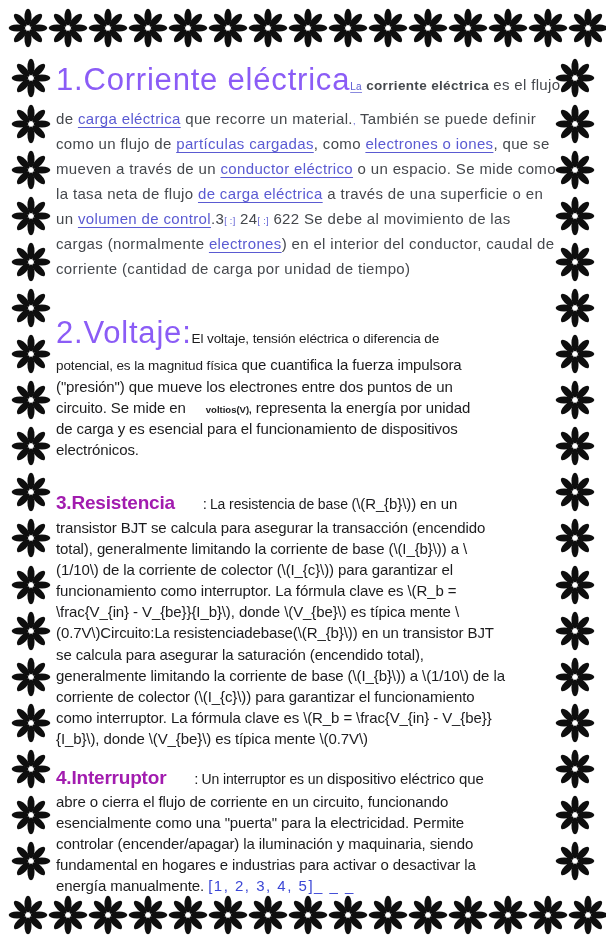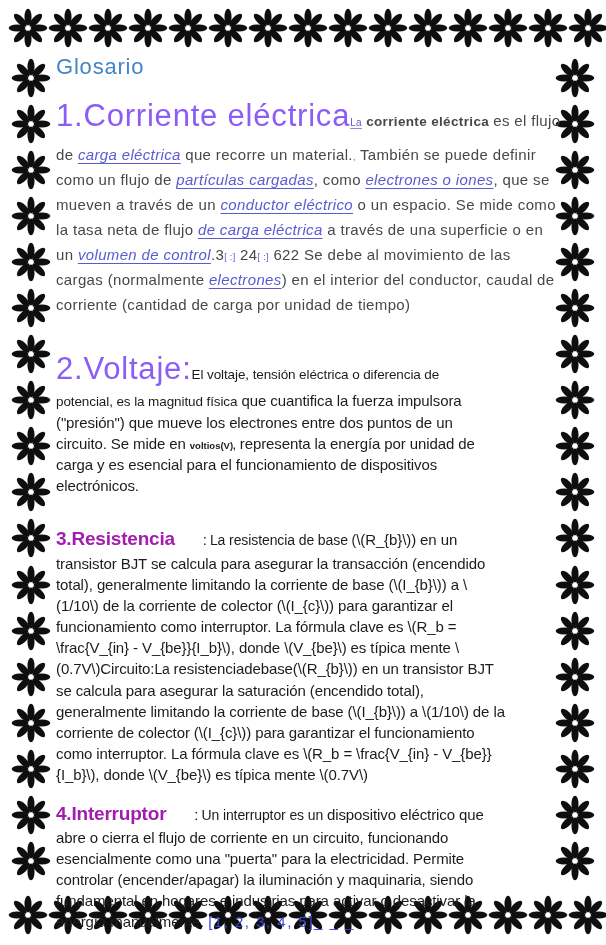--- a/index.html
+++ b/index.html
@@ -61,23 +61,23 @@
     font-size:15px; line-height:1.4; color:#1c1c1e;
     width:444px; letter-spacing:-0.1px;
   }
 
   
   .seg-plain { }
   .seg-lead { font-size:13.5px; }
   .seg-tiny { font-size:14px; }
   .seg-tinyu { font-size:10px; text-decoration:underline; text-decoration-color:#8a8ade; text-underline-offset:2px; }
   .seg-smallbold { font-weight:700; font-size:13.5px;margin-top:16px; }
-  .seg-tinybold { font-weight:700; font-size:9.5px; letter-spacing:0; }
+  .seg-tinybold { font-weight:700; font-size:9.5px; letter-spacing:0;margin-left:16px; }
   .seg-cite { font-size:9px; }
-  .seg-link { text-decoration:underline; text-underline-offset:3px; cursor:pointer;font-style:italic; }
+  .seg-link { text-decoration:underline; text-underline-offset:3px; cursor:pointer; }
   .seg-refs { text-decoration:none; letter-spacing:1.5px; cursor:pointer; }
   .seg-gapcolon { padding-left:28px; padding-right:3px; font-size:15px; }
 </style>
 </head>
 <body>
 
 <div class="page">
 
   <div class="border-row border-top">
       <span class="flower"><svg viewBox="-21 -21 42 42" xmlns="http://www.w3.org/2000/svg">
@@ -875,21 +875,20 @@
             <ellipse cx="0" cy="-11.5" rx="3.7" ry="8.8" fill="#0e0e0e" transform="rotate(180)"></ellipse>
             <ellipse cx="0" cy="-11.5" rx="3.7" ry="8.8" fill="#0e0e0e" transform="rotate(225)"></ellipse>
             <ellipse cx="0" cy="-11.5" rx="3.7" ry="8.8" fill="#0e0e0e" transform="rotate(270)"></ellipse>
             <ellipse cx="0" cy="-11.5" rx="3.7" ry="8.8" fill="#0e0e0e" transform="rotate(315)"></ellipse>
           </g>
         </svg></span>
     </div>
 
   <div class="content">
 
-    <h1 class="page-title" style="color: rgb(66, 134, 198);">Glosario</h1>
 
     <p class="para para-1"><span class="head-light">1.Corriente eléctrica</span><span><span class="seg-tinyu" style="color: rgb(90, 90, 210);">La</span><span class="seg-smallbold"> corriente eléctrica </span><span class="seg-plain">es el flujo de </span><a class="seg-link" href="#" style="color: rgb(90, 90, 210);">carga eléctrica</a><span class="seg-plain"> que recorre un material.</span><span class="seg-cite" style="color: rgb(90, 90, 210);">,</span><span class="seg-plain"> También se puede definir como un flujo de </span><a class="seg-link" href="#" style="color: rgb(90, 90, 210);">partículas cargadas</a><span class="seg-plain">, como </span><a class="seg-link" href="#" style="color: rgb(90, 90, 210);">electrones o iones</a><span class="seg-plain">, que se mueven a través de un </span><a class="seg-link" href="#" style="color: rgb(90, 90, 210);">conductor eléctrico</a><span class="seg-plain"> o un espacio. Se mide como la tasa neta de flujo </span><a class="seg-link" href="#" style="color: rgb(90, 90, 210);">de carga eléctrica</a><span class="seg-plain"> a través de una superficie o en un </span><a class="seg-link" href="#" style="color: rgb(90, 90, 210);">volumen de control</a><span class="seg-plain">.3</span><span class="seg-cite" style="color: rgb(90, 90, 210);">[ :]</span><span class="seg-plain"> 24</span><span class="seg-cite" style="color: rgb(90, 90, 210);">[ :]</span><span class="seg-plain"> 622 Se debe al movimiento de las cargas (normalmente </span><a class="seg-link" href="#" style="color: rgb(90, 90, 210);">electrones</a><span class="seg-plain">) en el interior del conductor, caudal de corriente (cantidad de carga por unidad de tiempo)</span></span></p>
 
     <p class="para para-2"><span class="head-light">2.Voltaje:</span><span><span class="seg-lead">El voltaje, tensión eléctrica o diferencia de potencial, es la magnitud física</span><span class="seg-plain"> que cuantifica la fuerza impulsora ("presión") que mueve los electrones entre dos puntos de un circuito. Se mide en </span><span class="seg-tinybold">voltios(V),</span><span class="seg-plain"> representa la energía por unidad de carga y es esencial para el funcionamiento de dispositivos electrónicos.</span></span></p>
 
     <p class="para para-3"><span class="head-bold">3.Resistencia</span><span><span class="seg-gapcolon">:</span><span class="seg-tiny">La resistencia de base (</span><span class="seg-plain">\(R_{b}\)) en un transistor BJT se calcula para asegurar la transacción (encendido total), generalmente limitando la corriente de base (\(I_{b}\)) a \(1/10\) de la corriente de colector (\(I_{c}\)) para garantizar el funcionamiento como interruptor. La fórmula clave es \(R_b = \frac{V_{in} - V_{be}}{I_b}\), donde \(V_{be}\) es típica mente \(0.7V\)Circuito:</span><span class="seg-tiny">La </span><span class="seg-plain">resistenciadebase(\(R_{b}\)) en un transistor BJT se calcula para asegurar la saturación (encendido total), generalmente limitando la corriente de base (\(I_{b}\)) a \(1/10\) de la corriente de colector (\(I_{c}\)) para garantizar el funcionamiento como interruptor. La fórmula clave es \(R_b = \frac{V_{in} - V_{be}}{I_b}\), donde \(V_{be}\) es típica mente \(0.7V\)</span></span></p>
 
     <p class="para para-4"><span class="head-bold">4.Interruptor</span><span><span class="seg-gapcolon">:</span><span class="seg-tiny">Un interruptor es un </span><span class="seg-plain">dispositivo eléctrico que abre o cierra el flujo de corriente en un circuito, funcionando esencialmente como una "puerta" para la electricidad. Permite controlar (encender/apagar) la iluminación y maquinaria, siendo fundamental en hogares e industrias para activar o desactivar la energía manualmente. </span><a class="seg-refs" href="#" style="color: rgb(59, 71, 214);">[1, 2, 3, 4, 5]</a><a class="seg-refs" href="#" style="color: rgb(59, 71, 214);">_ _ _</a></span></p>
 
   </div>

